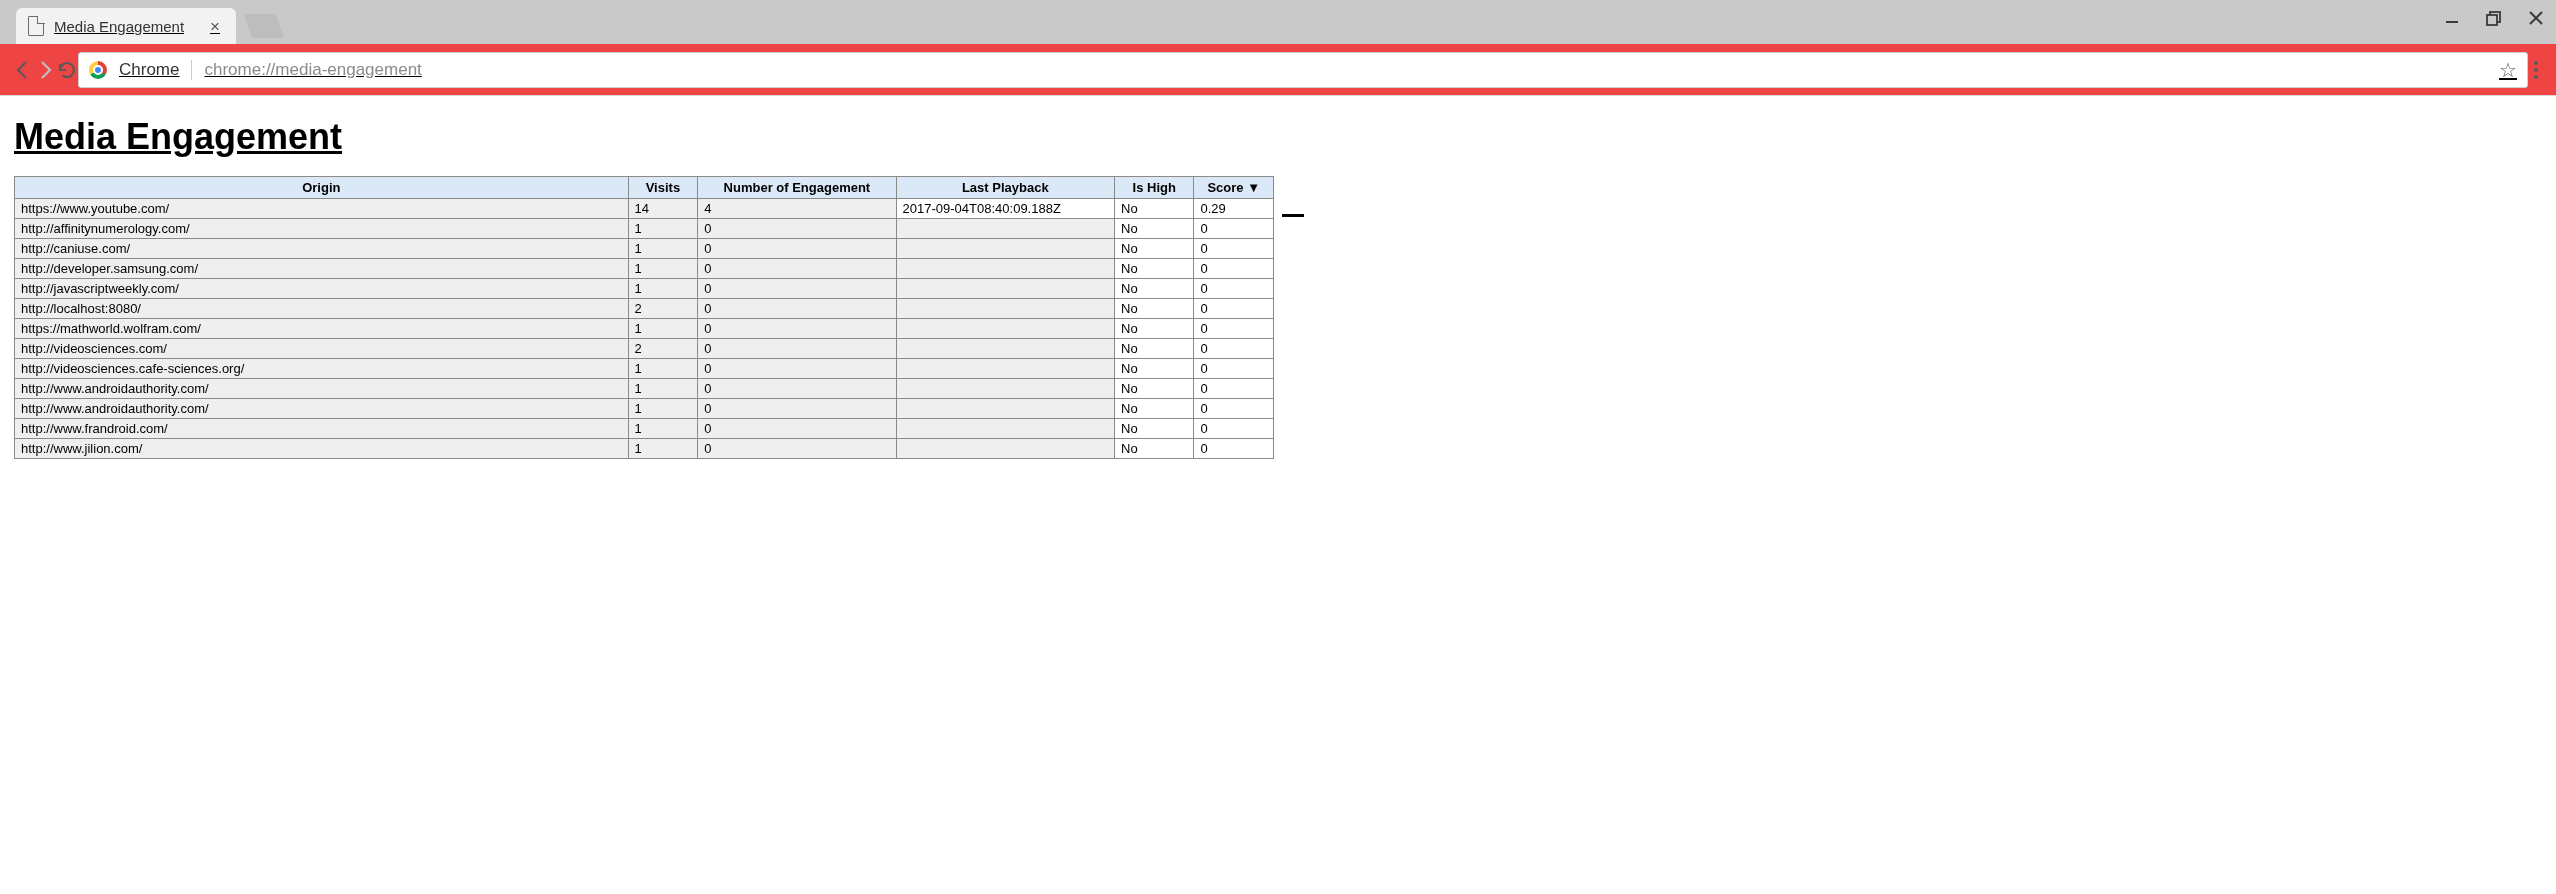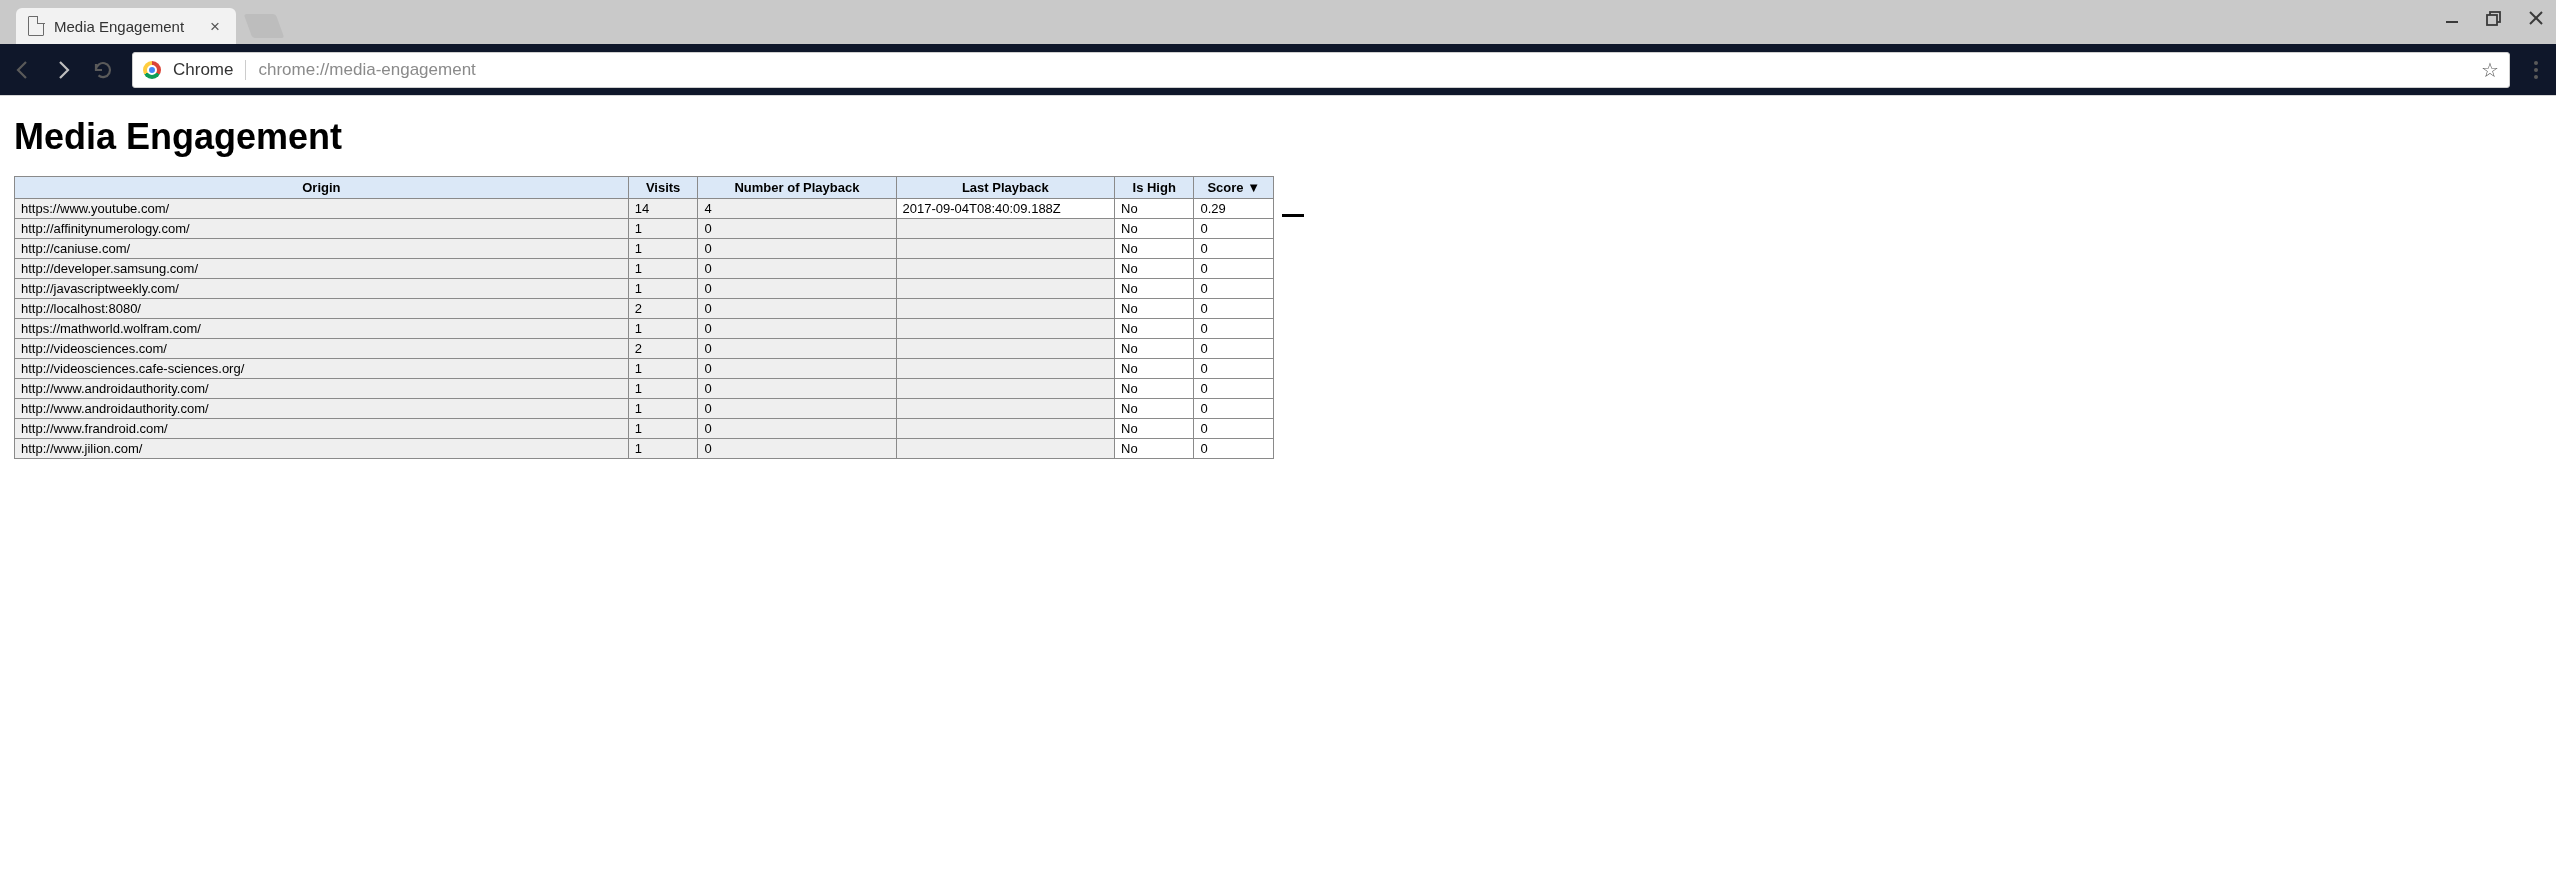--- a/index.html
+++ b/index.html
@@ -1,17 +1,17 @@
 <!DOCTYPE html>
 <html><head>
 <meta charset="utf-8">
 <style>
   * { box-sizing: border-box; }
   html, body { margin: 0; padding: 0; font-family: Arial, Helvetica, sans-serif; background: #fff; }
-  .browser-chrome { width: 100%; }
+  .browser-chrome { width: 100%; text-decoration: underline; }
   .titlebar {
     background: #c9c9c9;
     height: 44px;
     display: flex;
     align-items: flex-end;
     position: relative;
   }
   .tab {
     background: #f2f2f2;
     height: 36px;
@@ -59,26 +59,25 @@
   }
   .win-controls {
     position: absolute;
     right: 10px; top: 8px;
     display: flex;
     gap: 22px;
     color: #3a3a3a;
   }
   .win-controls .wc { width: 20px; height: 20px; display:flex; align-items:center; justify-content:center; font-size:18px; }
   .toolbar {
-    background: #0f172a;
+    background: #ef4444;
     height: 52px;
     display: flex;
     align-items: center;
     padding: 0 12px;
-    gap: 18px;
     border-bottom: 1px solid #d6d6d6;
   }
   .nav-btn { width: 22px; height: 22px; display:flex; align-items:center; justify-content:center; }
   .nav-btn svg { stroke: #5a5a5a; fill: none; stroke-width: 2.2; }
   .nav-btn.disabled svg { stroke: #bfbfbf; }
   .omnibox {
     flex: 1;
     height: 36px;
     background: #fff;
     border: 1px solid #cfcfcf;
@@ -214,21 +213,21 @@
 
   <div class="content">
     <h1>Media Engagement</h1>
 
     <div class="table-wrap">
       <table class="data">
         <thead>
           <tr>
             <th class="col-origin">Origin</th>
             <th class="col-visits">Visits</th>
-            <th class="col-playbacks">Number of Playback</th>
+            <th class="col-playbacks">Number of Engagement</th>
             <th class="col-last">Last Playback</th>
             <th class="col-high">Is High</th>
             <th class="col-score">Score ▼</th>
           </tr>
         </thead>
         <tbody id="table-body">
             <tr>
               <td>https://www.youtube.com/</td>
               <td class="num">14</td>
               <td class="num">4</td>

